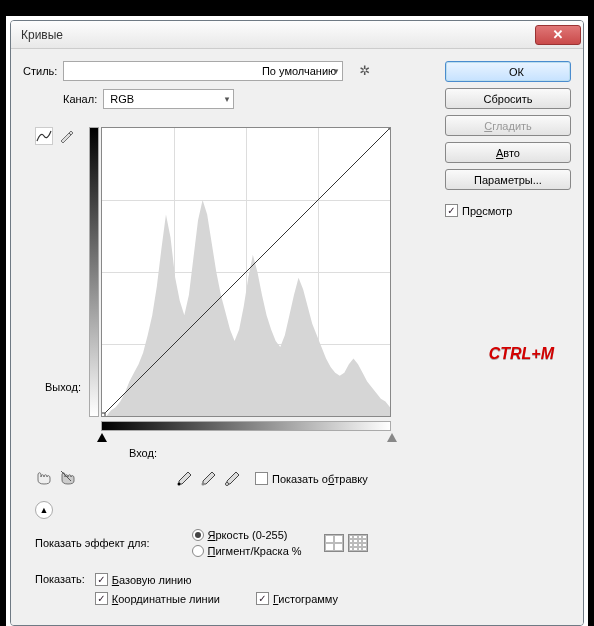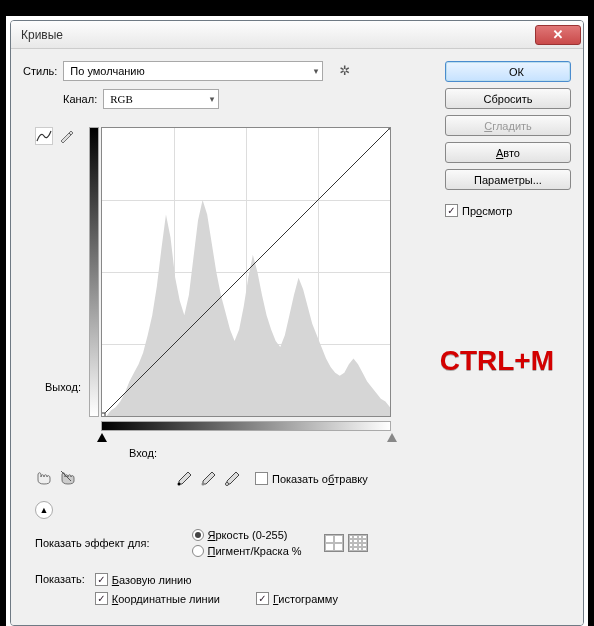--- a/index.html
+++ b/index.html
@@ -7,32 +7,32 @@
 .frame { position: absolute; top: 15px; left: 5px; width: 584px; height: 616px; background: #fff; border: 1px solid #000; }
 .window { position: absolute; top: 4px; left: 4px; right: 4px; bottom: 4px; background: #f9f9f9; border: 1px solid #6f7a84; border-radius: 4px; overflow: hidden; }
 .titlebar { height: 28px; background: linear-gradient(#fdfdfd, #e8e8e8); border-bottom: 1px solid #ccc; display: flex; align-items: center; padding: 0 2px 0 10px; }
 .title { color: #333; font-size: 12px; }
 .close-btn { margin-left: auto; width: 46px; height: 20px; background: linear-gradient(#e07777, #c94a4a); border: 1px solid #933; border-radius: 3px; color: #fff; display: flex; align-items: center; justify-content: center; font-size: 13px; font-weight: bold; cursor: pointer; }
 .content { position: absolute; top: 28px; left: 0; right: 0; bottom: 0; padding: 12px; background: #f0f0f0; }
 .row { display: flex; align-items: center; gap: 6px; margin-bottom: 8px; }
 .label { color: #000; }
 .select { background: #fff; border: 1px solid #a8a8a8; height: 20px; display: flex; align-items: center; padding: 0 6px; font-size: 11px; cursor: pointer; position: relative; }
 .select::after { content: "▾"; position: absolute; right: 4px; font-size: 9px; color: #555; }
-.style-select { width: 260px; }
+.style-select { width: 280px; justify-content: flex-end; }
 .gear { width: 16px; height: 16px; margin-left: 10px; cursor: pointer; font-size: 13px; color: #555; }
 .right-col { position: absolute; top: 12px; right: 12px; width: 126px; display: flex; flex-direction: column; gap: 6px; }
 .btn { height: 21px; background: linear-gradient(#fafafa, #e3e3e3); border: 1px solid #888; border-radius: 3px; font-size: 11px; cursor: pointer; display: flex; align-items: center; justify-content: center; color: #000; }
 .btn.primary { border: 1px solid #4a8cce; background: linear-gradient(#eaf4ff, #c6e2ff); box-shadow: inset 0 0 0 1px #bde; padding-left: 17px; }
 .btn.disabled { color: #999; }
 .checkbox-row { display: flex; align-items: center; gap: 4px; margin-top: 8px; }
 .checkbox { width: 13px; height: 13px; border: 1px solid #888; background: #fff; display: inline-flex; align-items: center; justify-content: center; font-size: 10px; color: #323; cursor: pointer; }
 .checkbox.checked::after { content: "✓"; }
 .left-area { width: 412px; }
 .channel-row { margin-left: 40px; margin-top: 2px; display: flex; align-items: center; gap: 6px; }
-.channel-select { width: 116px; font-family: Liberation Serif, serif; }
+.channel-select { width: 131px; }
 .tool-col { position: absolute; left: 24px; top: 78px; width: 40px; display: flex; gap: 4px; }
 .tool-icon { width: 20px; height: 18px; border: 1px solid #ccc; background: #fff; display: flex; align-items: center; justify-content: center; cursor: pointer; font-size: 11px; }
 .curve-area { position: absolute; left: 90px; top: 78px; }
 .grad-v { position: absolute; left: 78px; top: 78px; width: 10px; height: 290px; background: linear-gradient(#000, #fff); border: 1px solid #aaa; }
 .curve-box { width: 290px; height: 290px; background: #fff; border: 1px solid #888; position: relative; overflow: hidden; }
 .grid-line { position: absolute; background: #ddd; }
 .histogram { position: absolute; bottom: 0; left: 0; width: 100%; height: 100%; }
 .curve-diag { position: absolute; top: 0; left: 0; width: 100%; height: 100%; }
 .handle { position: absolute; width: 7px; height: 7px; border: 1px solid #333; background: #fff; transform: translate(-50%, 50%); }
 .grad-h { position: absolute; left: 90px; top: 372px; width: 290px; height: 10px; background: linear-gradient(90deg, #000, #fff); border: 1px solid #aaa; }
@@ -52,21 +52,21 @@
 .radio-group { display: flex; flex-direction: column; gap: 4px; }
 .radio-row { display: flex; align-items: center; gap: 4px; padding-left: 32px; }
 .radio { width: 12px; height: 12px; border: 1px solid #888; border-radius: 50%; background: #fff; display: inline-flex; align-items: center; justify-content: center; cursor: pointer; }
 .radio.checked::after { content: ""; width: 6px; height: 6px; border-radius: 50%; background: #444; }
 .grid-icons { margin-left: 12px; display: flex; gap: 4px; }
 .grid-icon { width: 20px; height: 18px; border: 1px solid #888; background: #fff; cursor: pointer; display: flex; flex-wrap: wrap; }
 .grid-icon div { border: 0.5px solid #bbb; }
 .show-row { position: absolute; left: 24px; top: 524px; display: flex; align-items: flex-start; gap: 10px; }
 .show-options { display: flex; flex-direction: column; gap: 6px; }
 .show-opt-row { display: flex; gap: 36px; }
-.annotation { position: absolute; top: 345px; right: 40px; color: #d30000; font-weight: bold; font-size: 28px; font-family: Arial, sans-serif; text-shadow: 0 1px 0 #aaa; }
+.annotation { position: absolute; top: 345px; right: 40px; color: #d30000; font-weight: bold; font-size: 16px; font-style: italic; font-family: Arial, sans-serif; text-shadow: 0 1px 0 #aaa; }
 </style>
 </head>
 <body>
 
 <div class="frame">
 <div class="window">
   <div class="titlebar">
     <span class="title">Кривые</span>
     <div class="close-btn">✕</div>
   </div>

